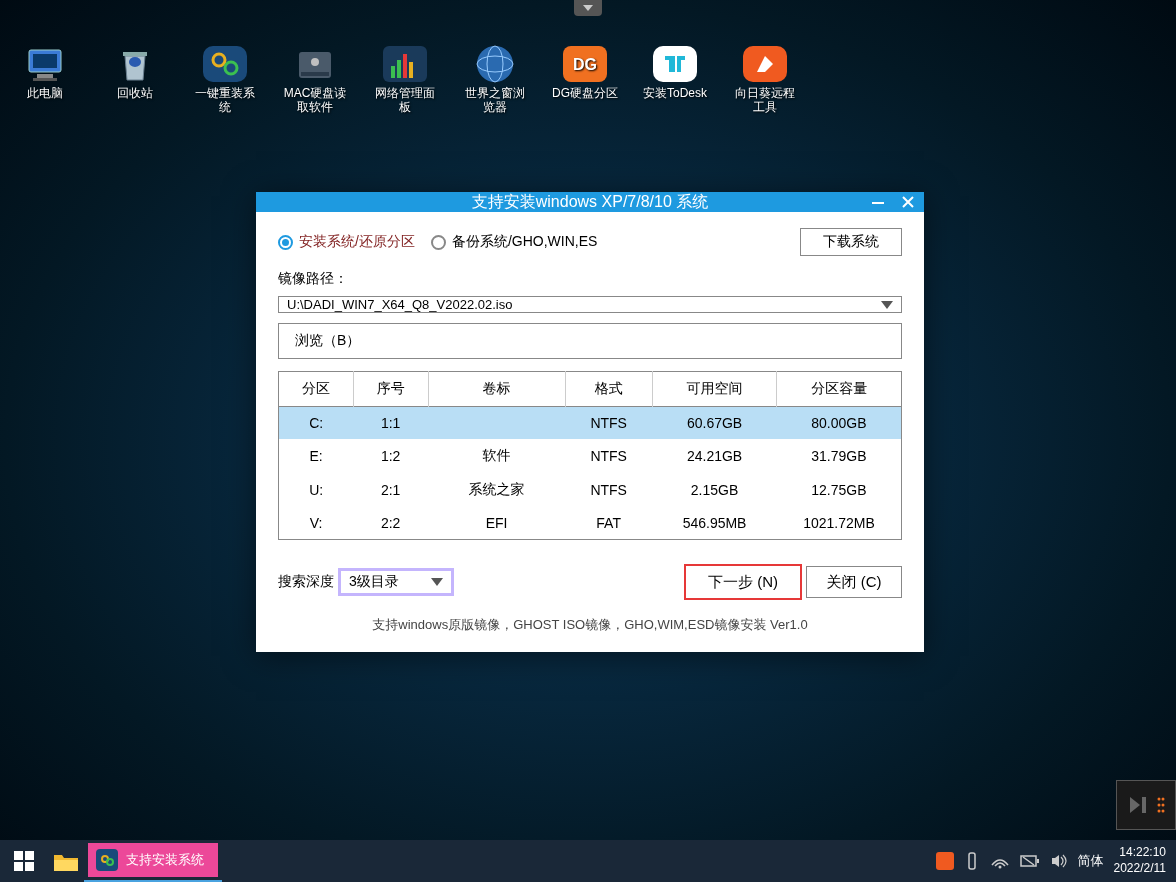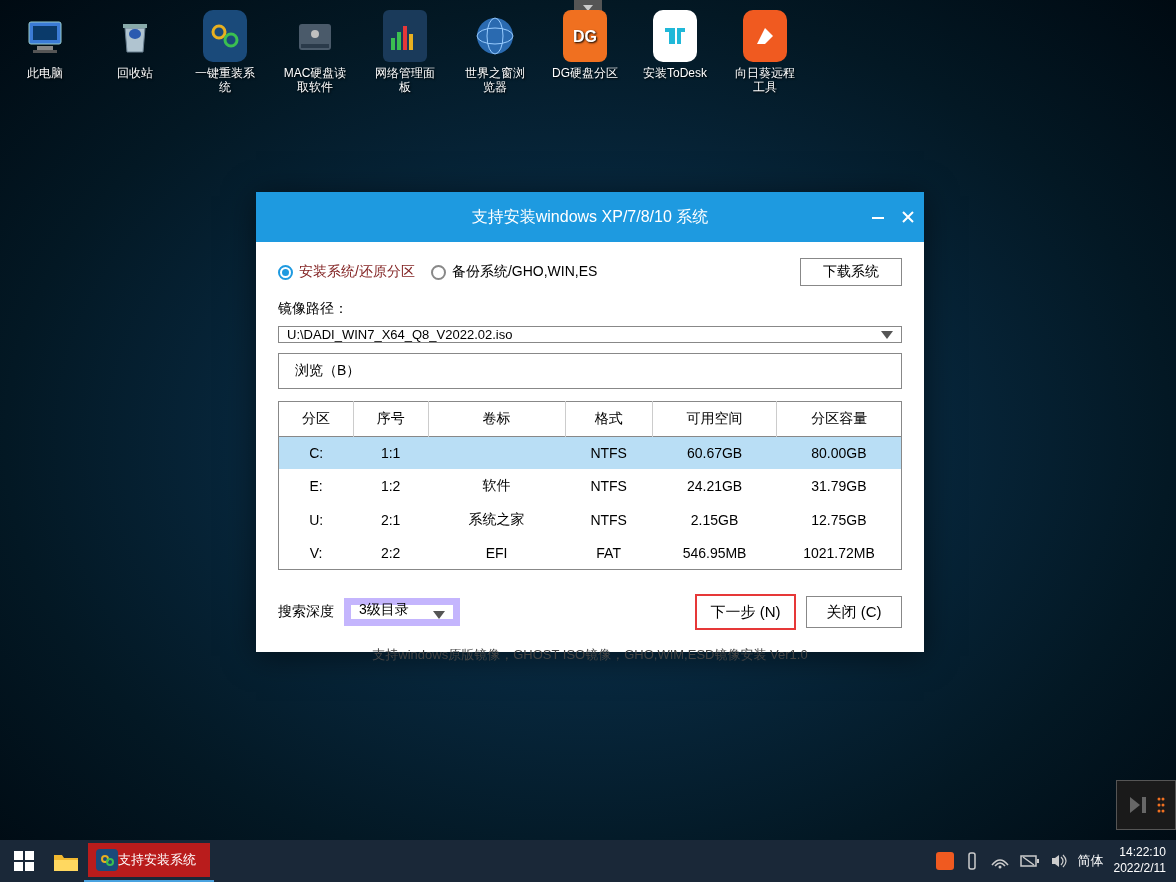--- a/index.html
+++ b/index.html
@@ -13,38 +13,38 @@
 
 
 .desktop-icons { position: absolute; top: 10px; left: 10px; }
 .icon-col { display: flex; flex-direction: row; gap: 20px; }
 .icon-row { display: flex; gap: 20px; }
 .desktop-icon {
   width: 70px; display: flex; flex-direction: column; align-items: center; gap: 4px;
   color: #fff; font-size: 12px; text-shadow: 1px 1px 2px #000; cursor: pointer;
 }
 .desktop-icon .ic-img {
-  width: 44px; height: 52px; border-radius: 6px; display: flex; align-items: center; justify-content: center;
+  width: 44px; height: 36px; border-radius: 6px; display: flex; align-items: center; justify-content: center; margin-top: 36px;
 }
 .ic-label { text-align: center; line-height: 1.2; }
 
 
 .top-tab {
   position: absolute; top: 0; left: 50%; transform: translateX(-50%);
   width: 28px; height: 16px; background: #555; border-radius: 0 0 4px 4px;
   display: flex; align-items: center; justify-content: center;
 }
 
 
 .window {
   position: absolute; left: 256px; top: 192px; width: 668px; height: 460px; background: #fff;
   box-shadow: 0 4px 30px rgba(0,0,0,0.5);
 }
 .titlebar {
-  height: 50px; background: #1e9ae0; display: flex; align-items: center; justify-content: center;
+  height: 20px; background: #1e9ae0; display: flex; align-items: center; justify-content: center;
   position: relative; color: #fff; font-size: 16px;
 }
 .titlebar-controls { position: absolute; right: 8px; top: 0; height: 100%; display: flex; align-items: center; gap: 14px; }
 .tb-btn { width: 16px; height: 16px; display:flex; align-items:center; justify-content:center; cursor: pointer; color:#fff; font-weight:bold; }
 
 .content { padding: 16px 22px 10px 22px; }
 .row-radio { display: flex; align-items: center; gap: 16px; margin-bottom: 14px; }
 .radio-opt { display: flex; align-items: center; gap: 6px; font-size: 14px; cursor: pointer; }
 .radio-circle {
   width: 15px; height: 15px; border-radius: 50%; border: 2px solid #888; display: flex; align-items: center; justify-content: center;
@@ -73,47 +73,47 @@
 }
 .partition-table th, .partition-table td {
   padding: 8px 4px; text-align: center; font-weight: normal;
 }
 .partition-table thead tr { border-bottom: 1px solid #888; }
 .partition-table th { border-right: 1px solid #ccc; }
 .partition-table th:last-child { border-right: none; }
 .partition-table tbody tr.selected { background: #b9def5; }
 .partition-table tbody tr { cursor: pointer; }
 
-.bottom-row { display: flex; align-items: center; gap: 10px; margin-top: 24px; }
+.bottom-row { display: flex; align-items: center; gap: 4px; margin-top: 24px; }
 .search-label { font-size: 14px; }
 .depth-select {
-  border: 7px solid #c4b5fd; width: 116px; height: 28px; display: flex; align-items: flex-end; justify-content: space-between;
+  border: 3px solid #c4b5fd; width: 116px; height: 28px; display: flex; align-items: center; justify-content: space-between;
   padding: 0 8px; font-size: 14px; cursor: pointer;
 }
 .next-btn {
-  border: 2px solid #e63838; width: 101px; height: 36px; font-size: 15px; background: #fff; cursor: pointer;
+  border: 2px solid #e63838; width: 118px; height: 36px; font-size: 15px; background: #fff; cursor: pointer;
   margin-left: auto;
 }
 .close-btn2 {
   border: 1px solid #888; width: 96px; height: 32px; font-size: 15px; background: #fff; cursor: pointer;
 }
 .footer-note { text-align: center; font-size: 13px; color: #444; margin-top: 16px; }
 
 
 .taskbar {
   position: absolute; bottom: 0; left: 0; right: 0; height: 42px; background: #1a2838;
   display: flex; align-items: center; color: #fff; font-size: 12px;
 }
 .start-btn { width: 48px; height: 42px; display:flex; align-items:center; justify-content:center; cursor:pointer; }
 .task-item {
   height: 42px; display: flex; align-items: center; padding: 0 4px; cursor: pointer;
 }
 .task-item.app { border-bottom: 2px solid #4aa3e0; }
 .task-app-box {
-  background: #b91c1c; height: 34px; display: flex; align-items: center; padding: 0 14px 0 8px;
+  background: #ec4899; height: 34px; display: flex; align-items: center; gap: 8px; padding: 0 14px 0 8px;
   font-size: 13px;
 }
 .tray { margin-left: auto; display: flex; align-items: center; gap: 10px; padding-right: 10px; }
 .clock { text-align: right; line-height: 1.3; font-size: 12px; }
 
 
 .float-widget {
   position: absolute; right: 0; top: 780px; width: 60px; height: 50px; background: #1a1a1a;
   border: 1px solid #555; display: flex; align-items: center; justify-content: center;
 }

